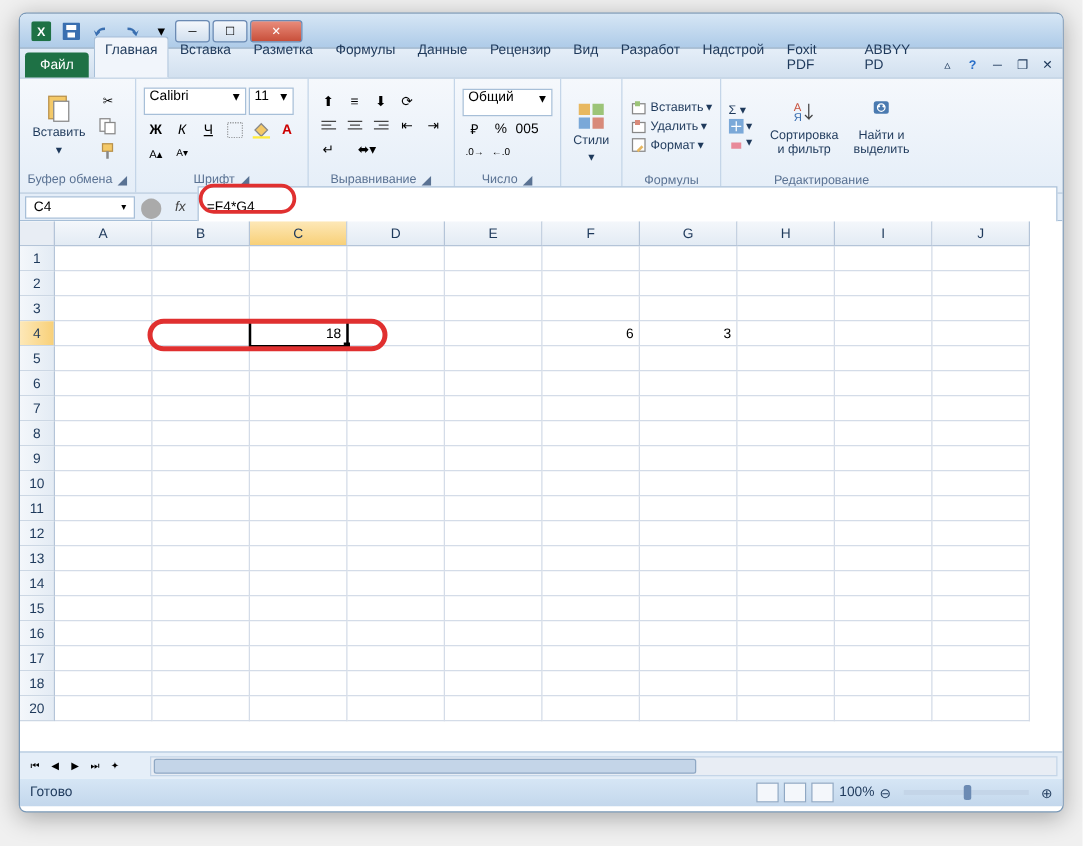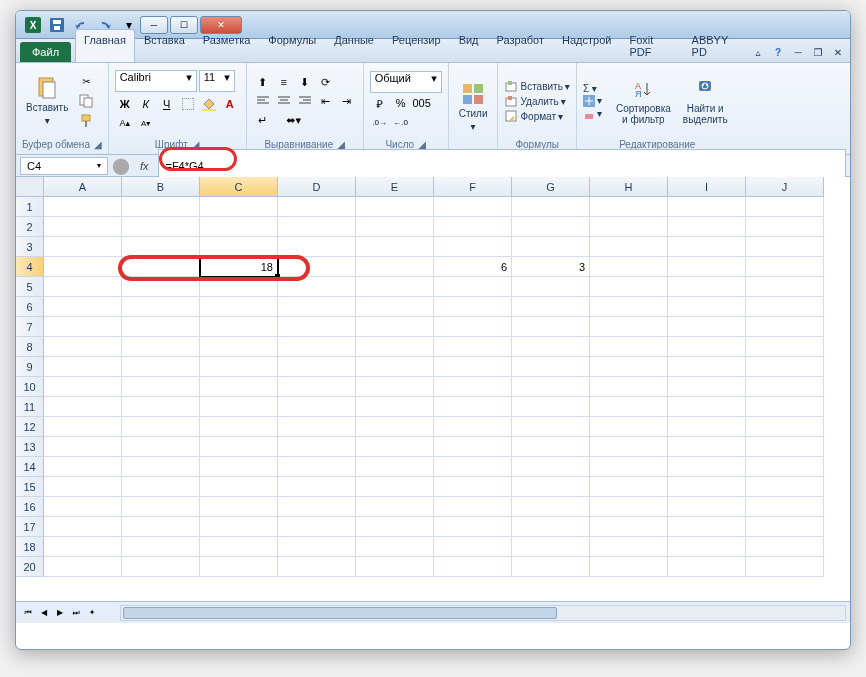--- a/index.html
+++ b/index.html
@@ -606,14 +606,28 @@
     <div class="nav-btn">⏮</div>
     <div class="nav-btn">◀</div>
     <div class="nav-btn">▶</div>
     <div class="nav-btn">⏭</div>
     <div class="nav-btn">✦</div>
     <div class="hscroll">
         <div style="position:absolute;left:2px;top:1px;width:60%;height:12px;background:#c4d5e8;border:1px solid #8fa8c4;border-radius:2px"></div>
       </div>
   </div>
 
+  <div class="statusbar">
+    <span>Готово</span>
+    <div class="status-right">
+      <div class="view-btn"></div>
+      <div class="view-btn"></div>
+      <div class="view-btn"></div>
+      <span>100%</span>
+      <span style="cursor:pointer">⊖</span>
+      <div class="zoom-slider">
+          <div class="zoom-thumb"></div>
+        </div>
+      <span style="cursor:pointer">⊕</span>
+    </div>
+  </div>
 
 </div>
 
 </body></html>

